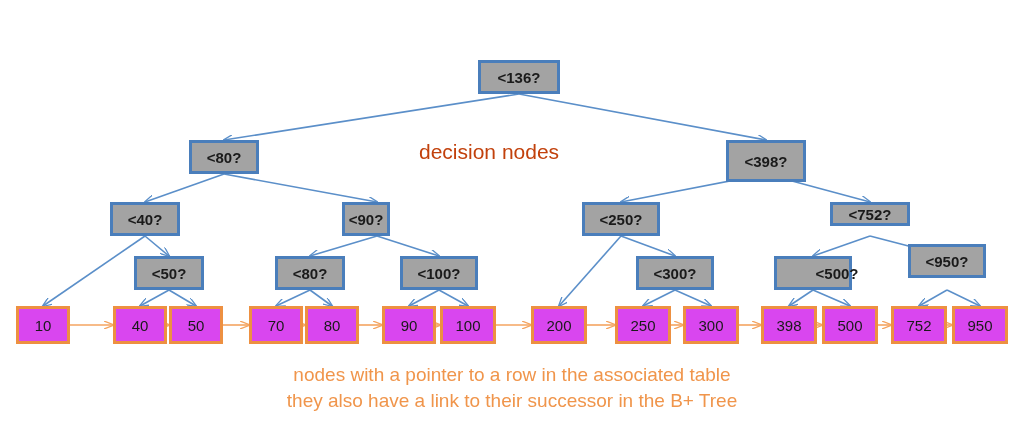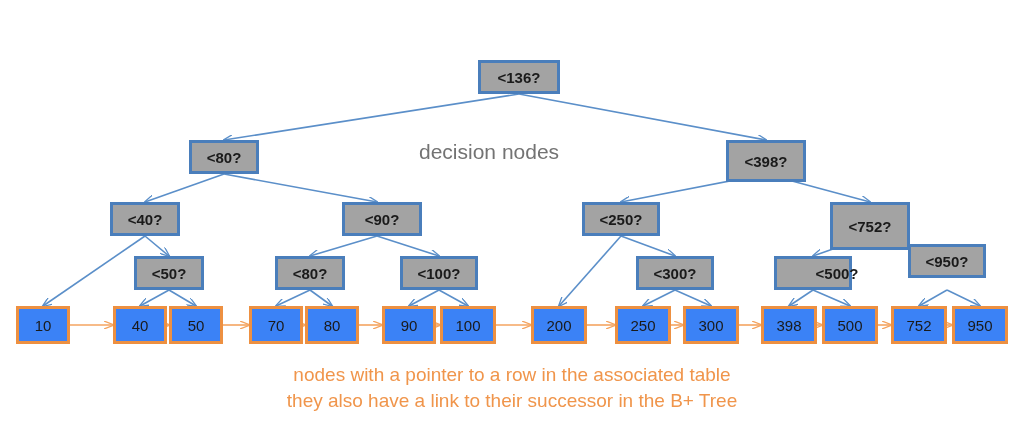--- a/index.html
+++ b/index.html
@@ -49,31 +49,31 @@
     display: flex;
     align-items: center;
     justify-content: center;
     z-index: 3;
     font-weight: bold;
   }
   .leaf {
     position: absolute;
     box-sizing: border-box;
     border: 3px solid #ED9041;
-    background: #3b82f6;
+    background: #d946ef;
     color: #1a1a1a;
     font-size: 15px;
     display: flex;
     align-items: center;
     justify-content: center;
     z-index: 3;
   }
   .decision-label {
     position: absolute;
-    color: #737373;
+    color: #c2410c;
     font-size: 21px;
     white-space: nowrap;
     z-index: 2;
   }
   .caption {
     position: absolute;
     left: 0;
     top: 362px;
     width: 1024px;
     text-align: center;
@@ -147,27 +147,27 @@
       </div>
       <div class="dnode" style="left: 189px; top: 140px; width: 70px; height: 34px;">
         <span>&lt;80?</span>
       </div>
       <div class="dnode" style="left: 726px; top: 140px; width: 80px; height: 42px;">
         <span>&lt;398?</span>
       </div>
       <div class="dnode" style="left: 110px; top: 202px; width: 70px; height: 34px;">
         <span>&lt;40?</span>
       </div>
-      <div class="dnode" style="left: 342px; top: 202px; width: 80px; height: 34px;">
+      <div class="dnode" style="left: 342px; top: 202px; width: 48px; height: 34px;">
         <span>&lt;90?</span>
       </div>
       <div class="dnode" style="left: 582px; top: 202px; width: 78px; height: 34px;">
         <span>&lt;250?</span>
       </div>
-      <div class="dnode" style="left: 830px; top: 202px; width: 80px; height: 48px;">
+      <div class="dnode" style="left: 830px; top: 202px; width: 80px; height: 24px;">
         <span>&lt;752?</span>
       </div>
       <div class="dnode" style="left: 134px; top: 256px; width: 70px; height: 34px;">
         <span>&lt;50?</span>
       </div>
       <div class="dnode" style="left: 275px; top: 256px; width: 70px; height: 34px;">
         <span>&lt;80?</span>
       </div>
       <div class="dnode" style="left: 400px; top: 256px; width: 78px; height: 34px;">
         <span>&lt;100?</span>

